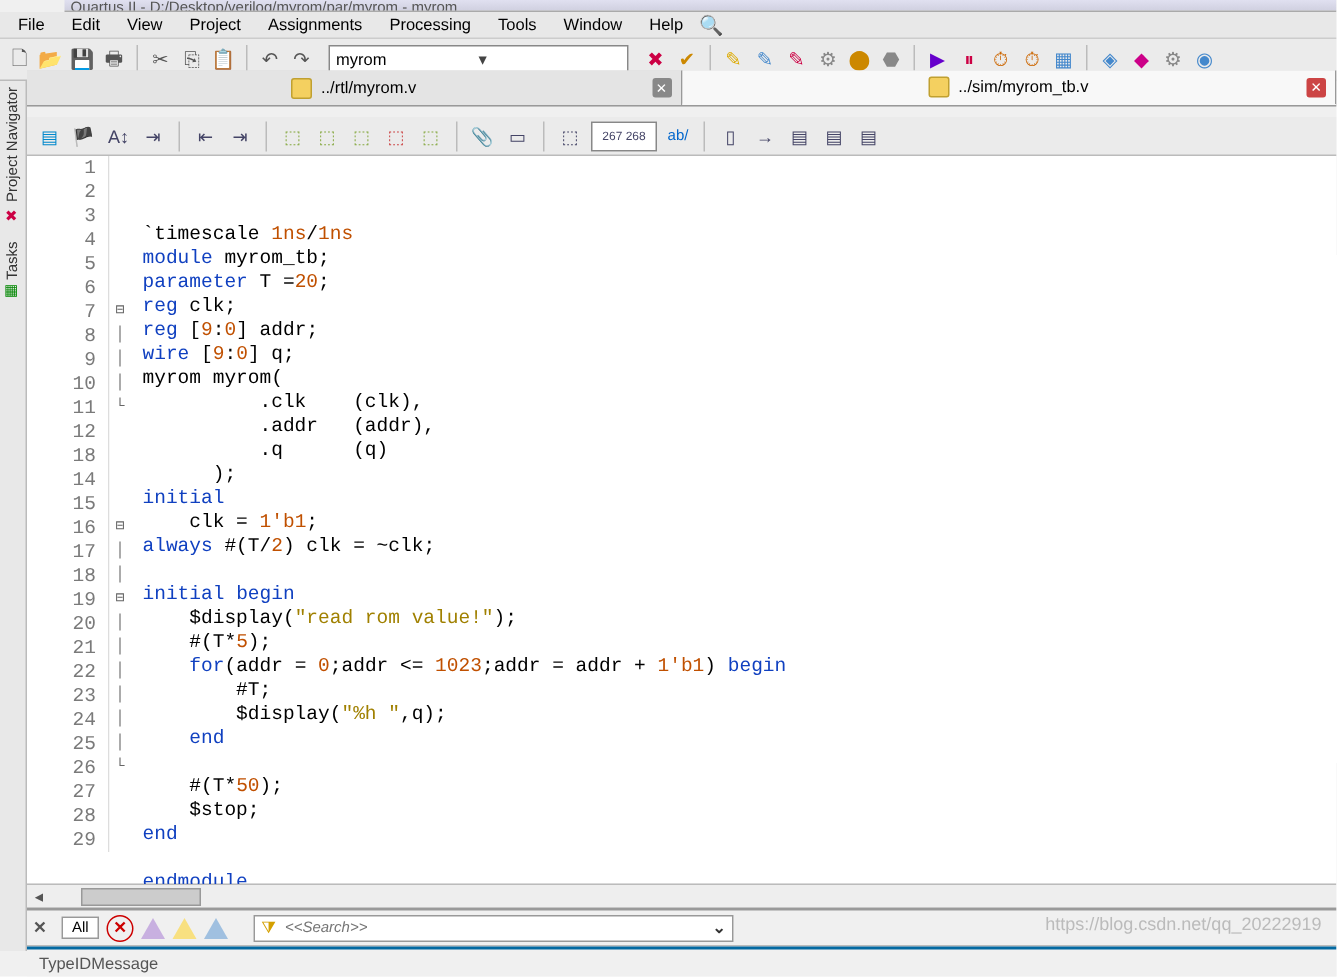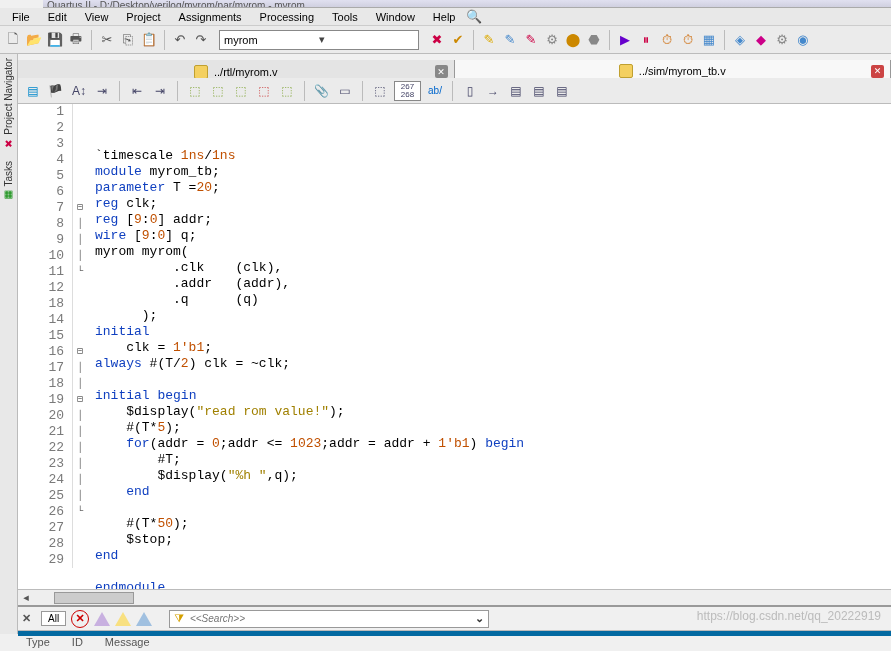--- a/index.html
+++ b/index.html
@@ -8,21 +8,21 @@
 .menubar { height: 18px; background: #e8e8e8; display: flex; align-items: center; padding: 0 4px; gap: 2px; border-bottom: 1px solid #ccc; }
 .menubar span { padding: 1px 8px; cursor: default; }
 .toolbar { height: 28px; background: #ebebeb; border-bottom: 1px solid #bbb; display: flex; align-items: center; padding: 0 4px; gap: 3px; }
 .tbtn { width: 18px; height: 18px; display: inline-flex; align-items: center; justify-content: center; font-size: 13px; color: #555; }
 .sep { width: 1px; height: 20px; background: #bbb; margin: 0 3px; }
 .combo { height: 20px; width: 200px; border: 1px solid #888; background: #fff; display: flex; align-items: center; padding: 0 4px; margin: 0 6px; }
 .combo span { flex: 1; }
 .combo .arrow { color: #444; }
 .sidebar { position: absolute; left: 0; top: 54px; width: 18px; height: 580px; background: #e8e8e8; border-right: 1px solid #bbb; display: flex; flex-direction: column; align-items: center; padding-top: 4px; gap: 12px; }
 .sidetab { writing-mode: vertical-rl; transform: rotate(180deg); font-size: 10px; color: #333; cursor: default; display: flex; align-items: center; gap: 3px; }
-.tabs { position: absolute; left: 18px; top: 60px; right: 0; height: 24px; background: #dcdcdc; border-bottom: 1px solid #999; display: flex; }
+.tabs { position: absolute; left: 18px; top: 47px; right: 0; height: 24px; background: #dcdcdc; border-bottom: 1px solid #999; display: flex; }
 .tab { flex: 1; display: flex; align-items: center; justify-content: center; gap: 6px; border-right: 1px solid #999; background: #e4e4e4; position: relative; }
 .tab.active { background: #f8f8f8; border-bottom: 1px solid #f8f8f8; }
 .tab .chip { width: 14px; height: 14px; background: #f4d060; border: 1px solid #c0a030; border-radius: 2px; }
 .tab .close { position: absolute; right: 6px; width: 13px; height: 13px; background: #c44; color: #fff; font-size: 9px; display: flex; align-items: center; justify-content: center; border-radius: 2px; }
 .edtoolbar { position: absolute; left: 18px; top: 78px; right: 0; height: 26px; background: #ebebeb; border-bottom: 1px solid #bbb; display: flex; align-items: center; padding: 0 6px; gap: 5px; }
 .edbtn { width: 18px; height: 18px; display: inline-flex; align-items: center; justify-content: center; font-size: 12px; color: #446; }
 .edbtn.box { border: 1px solid #888; background: #fff; font-size: 8px; line-height: 8px; text-align: center; }
 .editor { position: absolute; left: 18px; top: 104px; right: 0; bottom: 46px; background: #fff; overflow: hidden; display: flex; flex-direction: column; }
 .codearea { flex: 1; overflow: auto; font-family: Consolas, "Courier New", monospace; font-size: 13px; }
 .line { display: flex; height: 16px; line-height: 16px; white-space: pre; }
@@ -42,21 +42,21 @@
 .circ { width: 18px; height: 18px; border-radius: 50%; display: inline-flex; align-items: center; justify-content: center; font-size: 11px; font-weight: bold; border: 1px solid; }
 .circ.red { color: #c00; border-color: #c00; }
 .tri { width: 0; height: 0; border-left: 8px solid transparent; border-right: 8px solid transparent; display: inline-block; }
 .tri.purple { border-bottom: 14px solid #c8b0e0; }
 .tri.yellow { border-bottom: 14px solid #f8e080; position: relative; }
 .tri.blue { border-bottom: 14px solid #a0c0e0; }
 .searchbox { flex: 0 0 320px; height: 18px; border: 1px solid #999; background: #fff; display: flex; align-items: center; padding: 0 4px; margin-left: 12px; }
 .searchbox .funnel { color: #d4a000; margin-right: 6px; }
 .searchbox input { border: 0; outline: 0; flex: 1; font-size: 10px; color: #888; font-style: italic; background: transparent; }
 .searchbox .dd { color: #333; font-weight: bold; }
-.msgheader { height: 18px; display: flex; align-items: flex-start; padding-left: 8px; gap: 22px; color: #555; font-size: 11px; border-top: 5px solid #0369a1; }
+.msgheader { height: 18px; display: flex; align-items: flex-end; padding-left: 8px; color: #555; font-size: 11px; border-top: 2px solid #0369a1; }
 .watermark { position: absolute; right: 10px; bottom: 28px; color: #bbb; font-size: 12px; pointer-events: none; }
 </style>
 </head>
 <body>
 
 <div class="titlebar"><span>Quartus II - D:/Desktop/verilog/myrom/par/myrom - myrom</span></div>
 
 <div class="menubar">
   <span>File</span>
   <span>Edit</span>
@@ -144,21 +144,21 @@
   <span class="edbtn" style="color:#8a4">⬚</span>
   <span class="edbtn" style="color:#8a4">⬚</span>
   <span class="edbtn" style="color:#8a4">⬚</span>
   <span class="edbtn" style="color:#c44">⬚</span>
   <span class="edbtn" style="color:#8a4">⬚</span>
   <span class="sep"></span>
   <span class="edbtn">📎</span>
   <span class="edbtn">▭</span>
   <span class="sep"></span>
   <span class="edbtn">⬚</span>
-  <span class="edbtn box" style="width:27px;height:20px">267
+  <span class="edbtn box" style="width:44px;height:20px">267
 268</span>
   <span class="edbtn" style="color:#06c;font-size:10px">ab/</span>
   <span class="sep"></span>
   <span class="edbtn">▯</span>
   <span class="edbtn">→</span>
   <span class="edbtn">▤</span>
   <span class="edbtn">▤</span>
   <span class="edbtn">▤</span>
 </div>
 

